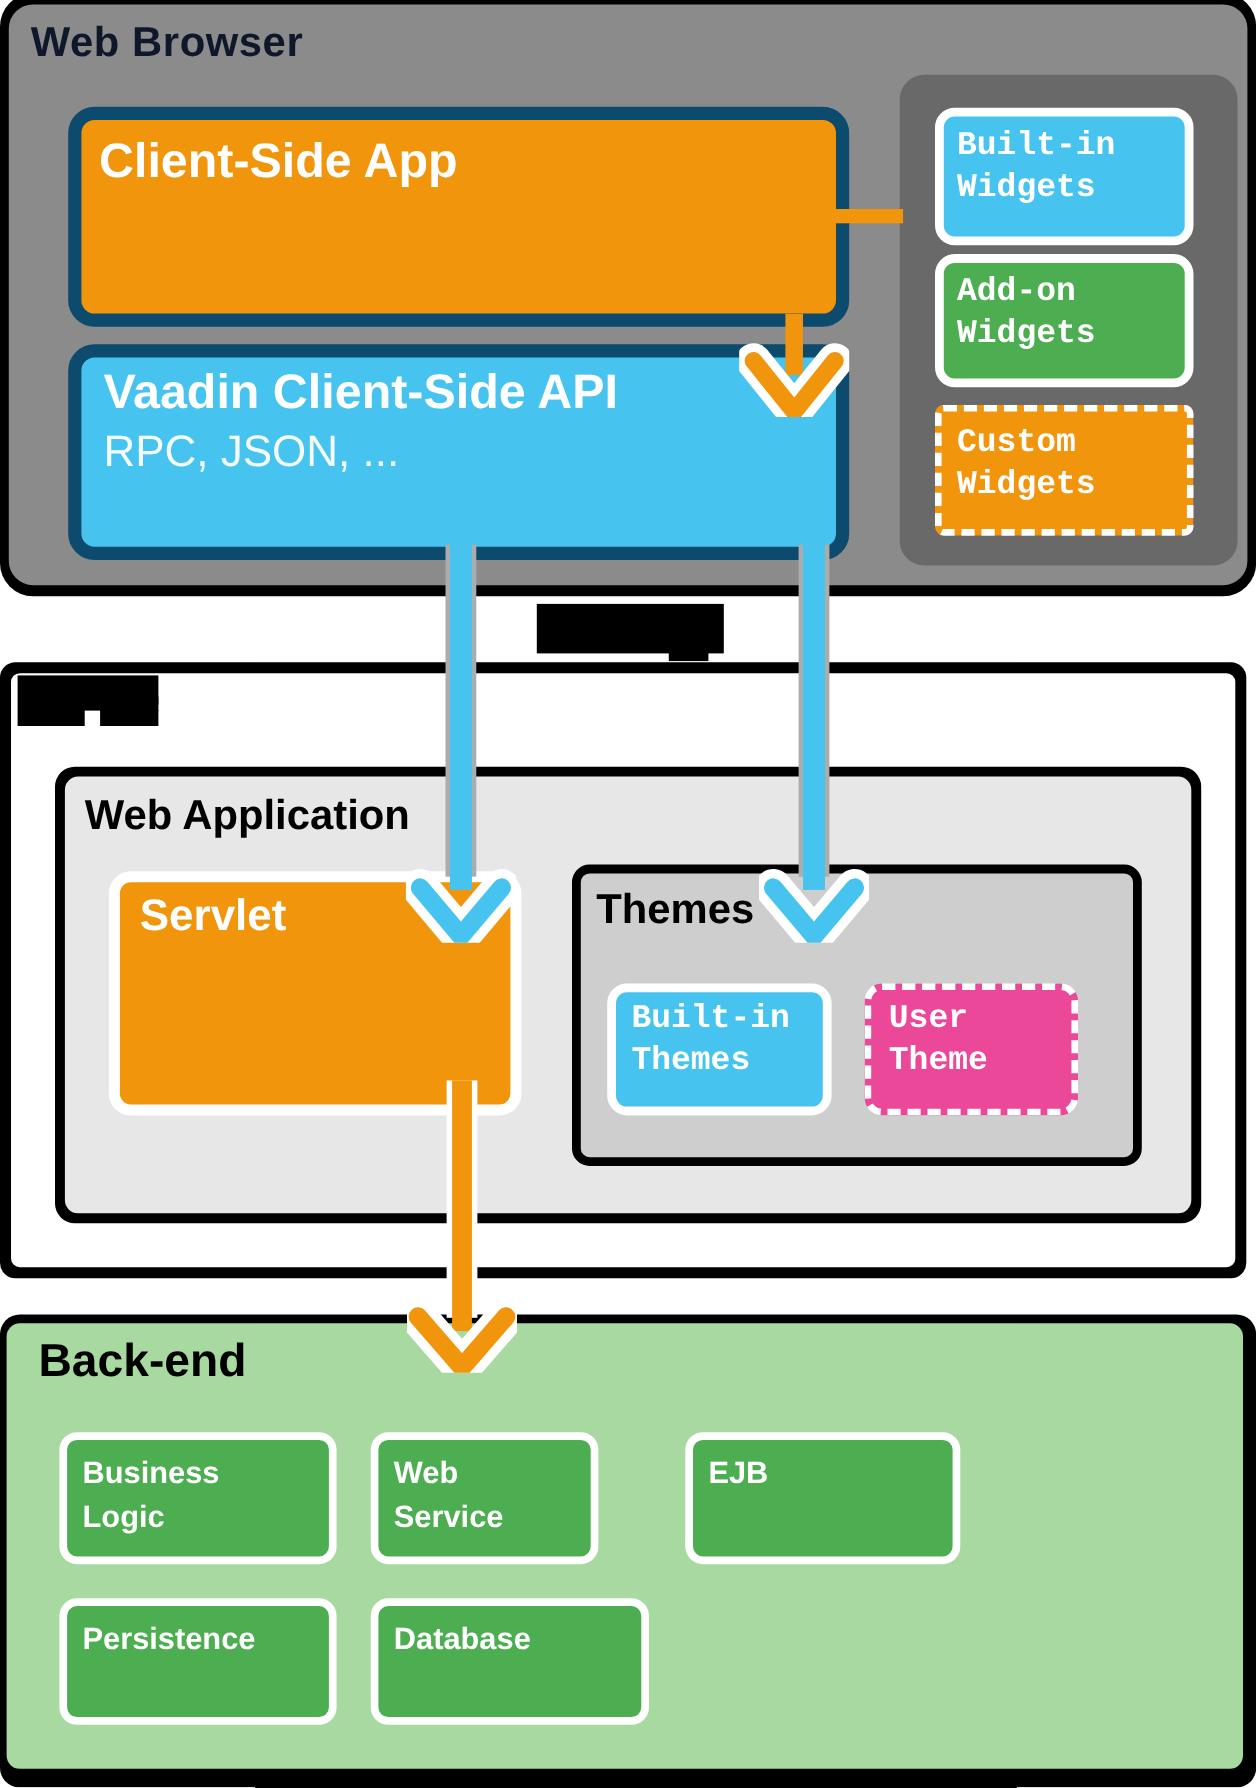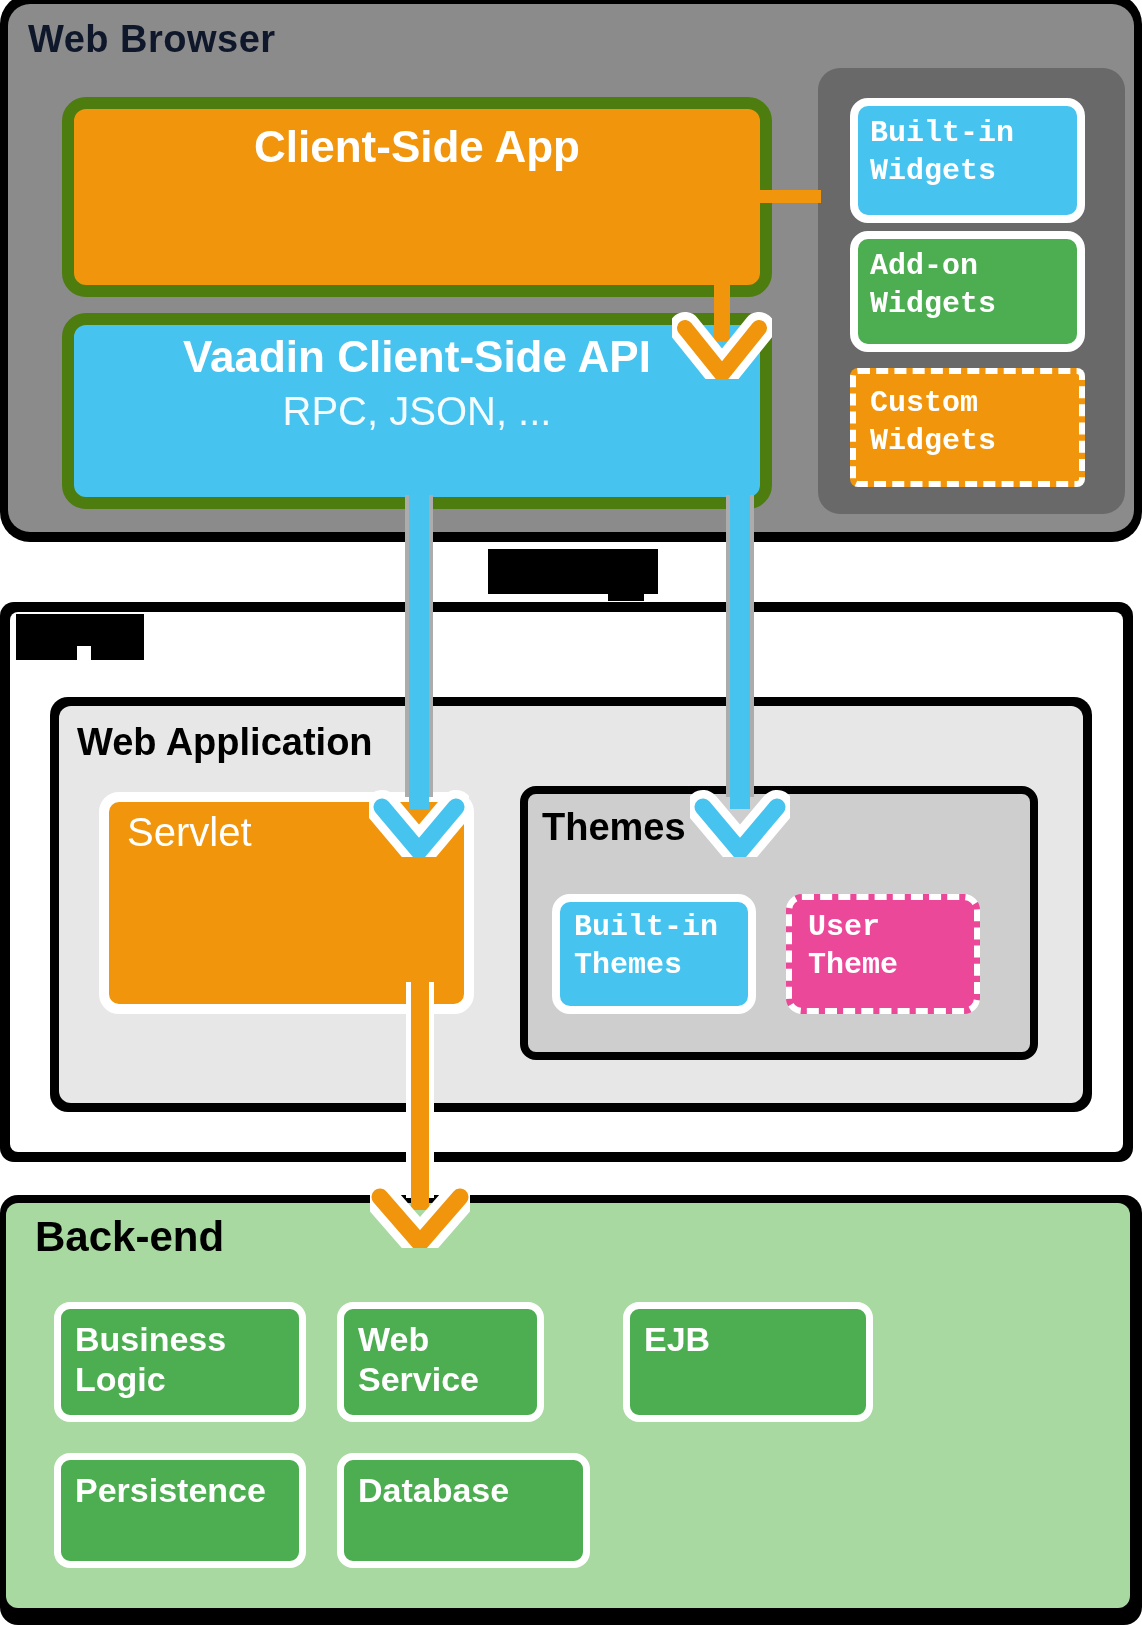--- a/index.html
+++ b/index.html
@@ -6,21 +6,21 @@
   .canvas{
     position:relative;width:1142px;height:1625px;background:#fff;overflow:hidden;
     font-family:"Liberation Sans", sans-serif;
   }
   .abs{position:absolute;}
   .fill-frame{position:absolute;background:#000;}
   
   .browser-frame{left:0;top:-6px;width:1142px;height:548px;border-radius:30px;}
   .browser-fill{left:8px;top:4px;width:1126px;height:528px;background:#8B8B8B;border-radius:22px;position:absolute;}
   .browser-title{left:28px;top:18px;color:#0f172a;font-size:38px;font-weight:bold;letter-spacing:.5px;}
-  .big-box{box-sizing:border-box;border:12px solid #4d7c0f;border-radius:24px;color:#fff;text-align:center;}
+  .big-box{box-sizing:border-box;border:12px solid #0c4a6e;border-radius:24px;color:#fff;}
   .app-box{left:62px;top:97px;width:710px;height:200px;background:#F0950C;padding:10px 16px;}
   .api-box{left:62px;top:313px;width:710px;height:196px;background:#47C3EF;padding:4px 20px;}
   .big-label{font-size:44px;font-weight:bold;line-height:1.28;}
   .sub-label{font-size:40px;font-weight:400;color:rgba(255,255,255,.95);margin-top:4px;}
   .widget-panel{left:818px;top:68px;width:307px;height:446px;background:#696969;border-radius:22px;}
   .w-box{box-sizing:border-box;position:absolute;left:32px;width:235px;color:#fff;
          border:8px solid #fff;border-radius:18px;padding:8px 12px;}
   .w-label{font-size:30px;font-weight:bold;line-height:38px;white-space:pre-line;font-family:Liberation Mono, monospace;}
   .w-blue{top:30px;height:125px;background:#47C3EF;}
   .w-green{top:163px;height:121px;background:#4CAE50;}
@@ -34,35 +34,35 @@
   .server-wrap{left:0;top:602px;width:1133px;height:560px;}
   .server-frame{left:0;top:0;width:1133px;height:560px;border-radius:14px;}
   .server-fill{left:10px;top:10px;width:1113px;height:540px;background:#fff;border-radius:8px;position:absolute;}
   .server-blob{left:16px;top:12px;width:128px;height:46px;font-size:48px;font-weight:bold;line-height:46px;}
   .server-blob-notch{left:77px;top:44px;width:14px;height:14px;background:#fff;}
   .webapp-wrap{left:50px;top:95px;width:1042px;height:415px;}
   .webapp-frame{left:0;top:0;width:1042px;height:415px;border-radius:18px;}
   .webapp-fill{left:9px;top:9px;width:1024px;height:397px;background:#E7E7E7;border-radius:12px;position:absolute;}
   .webapp-title{left:27px;top:24px;color:#000;font-size:38px;font-weight:bold;}
   .servlet-box{box-sizing:border-box;left:49px;top:95px;width:375px;height:222px;background:#F0950C;
-               border:10px solid #fff;border-radius:20px;color:#fff;font-size:40px;font-weight:normal;padding:8px 18px;}
+               border:10px solid #fff;border-radius:20px;color:#fff;font-size:40px;font-weight:bold;padding:8px 18px;}
   .themes-box{box-sizing:border-box;left:470px;top:89px;width:518px;height:274px;background:#CECECE;
               border:8px solid #000;border-radius:16px;}
   .themes-title{left:14px;top:12px;color:#000;font-size:38px;font-weight:bold;}
   .t-box{box-sizing:border-box;position:absolute;top:100px;height:120px;color:#fff;padding:6px 14px;}
   .t-blue{left:24px;width:204px;background:#47C3EF;border:8px solid #fff;border-radius:18px;}
   .t-orange{left:258px;width:194px;background:#ec4899;border:6px dashed #fff;border-radius:16px;padding:8px 16px;}
   
   .backend-wrap{left:0;top:1195px;width:1142px;height:430px;}
   .backend-frame{left:0;top:0;width:1142px;height:430px;border-radius:18px;}
   .backend-fill{left:6px;top:8px;width:1124px;height:405px;background:#A7D9A1;border-radius:12px;position:absolute;}
   .backend-title{left:35px;top:18px;color:#000;font-size:42px;font-weight:bold;}
   .b-box{box-sizing:border-box;position:absolute;background:#4CAE50;border:7px solid #fff;border-radius:16px;
          color:#fff;padding:10px 14px;}
-  .b-label{font-size:34px;font-weight:bold;line-height:40px;white-space:pre-line;}
+  .b-label{font-size:28px;font-weight:bold;line-height:40px;white-space:pre-line;}
   .b1{left:54px;top:107px;width:252px;height:120px;}
   .b2{left:337px;top:107px;width:207px;height:120px;}
   .b3{left:623px;top:107px;width:250px;height:120px;}
   .b4{left:54px;top:258px;width:252px;height:115px;}
   .b5{left:337px;top:258px;width:253px;height:115px;}
   
   .arrow{position:absolute;z-index:50;}
 </style>
 </head>
 <body>

